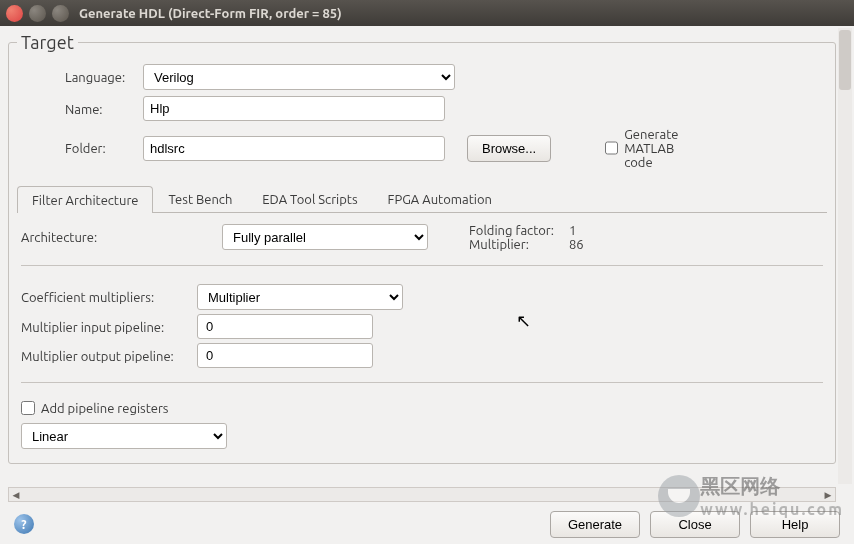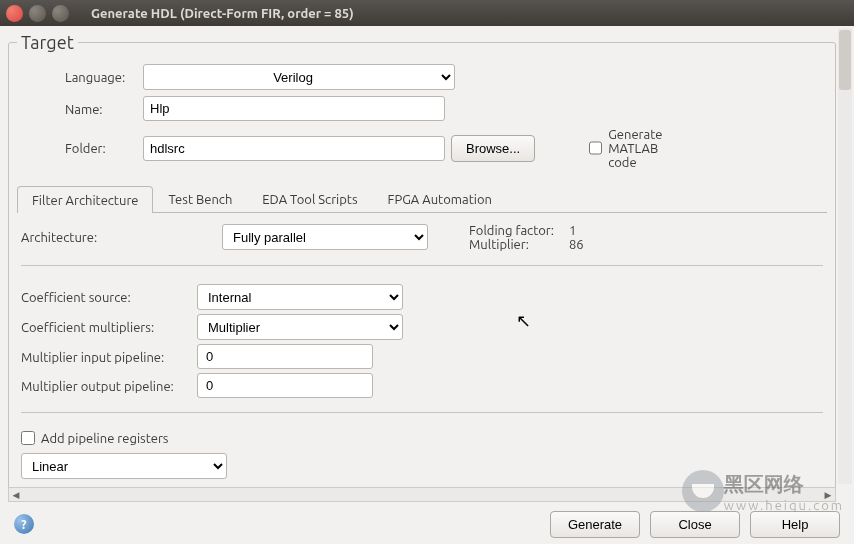--- a/index.html
+++ b/index.html
@@ -1,29 +1,29 @@
 <!DOCTYPE html>
 <html><head>
 <meta charset="utf-8">
 <style>
 * { box-sizing: border-box; margin: 0; padding: 0; }
 body { font-family: "Ubuntu", "Segoe UI", sans-serif; font-size: 13px; color: #3c3c3c; background: #f2f1f0; width: 854px; height: 544px; overflow: hidden; }
 .titlebar { height: 26px; background: linear-gradient(#57534e,#3e3b37); display: flex; align-items: center; padding: 0 6px; gap: 6px; }
 .tbtn { width: 17px; height: 17px; border-radius: 50%; display: inline-block; }
 .tbtn.close { background: radial-gradient(circle at 30% 30%, #f08070, #d44); }
 .tbtn.min, .tbtn.max { background: radial-gradient(circle at 30% 30%, #8b867f, #5a544c); }
-.title { color: #dcd8d2; font-weight: bold; font-size: 13px; margin-left: 16px; }
+.title { color: #dcd8d2; font-weight: bold; font-size: 13px; margin-left: 4px; }
 .content { position: relative; padding: 6px 18px 0 8px; height: calc(100% - 26px - 40px); overflow: hidden; }
 fieldset.target { border: 1px solid #c5c1bd; border-radius: 3px; padding: 6px 8px 10px; position: relative; }
 fieldset.target > legend { padding: 0 4px; font-size: 18px; }
 .row { display: flex; align-items: center; margin: 6px 0; gap: 6px; }
 .row label { width: 72px; margin-left: 48px; }
 select, input[type=text] { border: 1px solid #b9b5b0; background: #fff; padding: 4px 6px; font-size: 13px; border-radius: 3px; }
 select { height: 26px; }
-.lang select { width: 312px; text-align: center; }
+.lang select { width: 312px; }
 .name input { width: 302px; }
 .folder input { width: 302px; }
 .btn { border: 1px solid #aba7a3; background: linear-gradient(#fbfaf9,#e9e6e2); border-radius: 4px; padding: 5px 14px; font-size: 13px; cursor: pointer; }
 .cb { display: inline-flex; align-items: center; gap: 6px; margin-left: 30px; }
 .cb input { width: 14px; height: 14px; }
 .tabs { display: flex; border-bottom: 1px solid #bdb9b5; margin-top: 16px; }
 .tab { padding: 6px 14px; border: 1px solid transparent; border-bottom: none; border-radius: 4px 4px 0 0; cursor: pointer; }
 .tab.active { background: #f2f1f0; border-color: #bdb9b5; position: relative; top: 1px; }
 .pane { padding: 6px 4px 0; }
 .pane .prow { display: flex; align-items: center; margin: 4px 0; }
@@ -37,25 +37,25 @@
 hr.sep { border: none; border-top: 1px solid #c7c3bf; margin: 14px 0 18px; }
 .scroll-v { position: absolute; right: 2px; top: 2px; bottom: 20px; width: 14px; background: #eceae8; }
 .scroll-v .thumb { position: absolute; top: 2px; left: 1px; right: 1px; height: 60px; background: #cfcbc7; border-radius: 3px; }
 .scroll-h { position: absolute; left: 8px; right: 18px; bottom: 2px; height: 15px; background: #eceae8; border:1px solid #cfcac6; display:flex; align-items:center; justify-content:space-between; }
 .scroll-h .arrow{ width:14px; text-align:center; font-size:9px; color:#6b6661;}
 .footer { height: 40px; display: flex; align-items: center; padding: 0 14px; gap: 10px; }
 .footer .help-ic { width: 20px; height: 20px; border-radius: 50%; background: radial-gradient(circle at 30% 30%, #9cc3ea, #3d76b0); color: #fff; display:flex; align-items:center; justify-content:center; font-size:12px; font-weight:bold; }
 .footer .spacer { flex: 1; }
 .footer .btn { min-width: 90px; }
 .cursor { position: absolute; left: 516px; top: 284px; font-size: 18px; color: #000; pointer-events:none; }
-.watermark { position: absolute; right: 10px; bottom: 32px; display:flex; align-items:center; opacity:0.5; pointer-events:none; }
+.watermark { position: absolute; right: 10px; bottom: 26px; display:flex; align-items:center; opacity:0.5; pointer-events:none; }
 .watermark .logo { width:42px; height:42px; border-radius:50%; background:#9aa0a6; display:flex; align-items:center; justify-content:center; }
 .watermark .logo .in { width:22px; height:14px; border-radius:0 0 12px 12px; background:#fff;}
 .watermark .txt { font-weight:bold; font-size:20px; color:#4a4a4a; }
-.watermark .sub { font-size:13px; color:#7a7a7a; letter-spacing:2px; }
+.watermark .sub { font-size:16px; color:#7a7a7a; letter-spacing:2px;font-weight:bold; }
 </style>
 </head>
 <body>
 
 <div class="titlebar">
   <span class="tbtn close"></span>
   <span class="tbtn min"></span>
   <span class="tbtn max"></span>
   <span class="title">Generate HDL (Direct-Form FIR, order = 85)</span>
 </div>
@@ -70,21 +70,21 @@
     </div>
 
     <div class="row name">
       <label>Name:</label>
       <input type="text" value="Hlp" style="">
     </div>
 
     <div class="row folder">
       <label>Folder:</label>
       <input type="text" value="hdlsrc" style="">
-      <button class="btn" style="">Browse...</button>
+      <button class="btn" style="margin-left:16px">Browse...</button>
       <label class="cb">
         <input type="checkbox" style="">
         <span>Generate MATLAB code</span>
       </label>
     </div>
 
     <div class="tabs">
       <div class="tab active">Filter Architecture</div>
       <div class="tab">Test Bench</div>
       <div class="tab">EDA Tool Scripts</div>
@@ -102,24 +102,20 @@
             </div>
           <div>
               <span class="sl">Multiplier:</span>
               <span>86</span>
             </div>
         </div>
       </div>
 
       <hr class="sep">
 
-      <div class="prow">
-        <span class="plabel">Coefficient source:</span>
-        <select><option>Internal</option></select>
-      </div>
       <div class="prow">
         <span class="plabel">Coefficient multipliers:</span>
         <select><option>Multiplier</option></select>
       </div>
       <div class="prow">
         <span class="plabel">Multiplier input pipeline:</span>
         <input type="text" value="0" style="">
       </div>
       <div class="prow">
         <span class="plabel">Multiplier output pipeline:</span>

